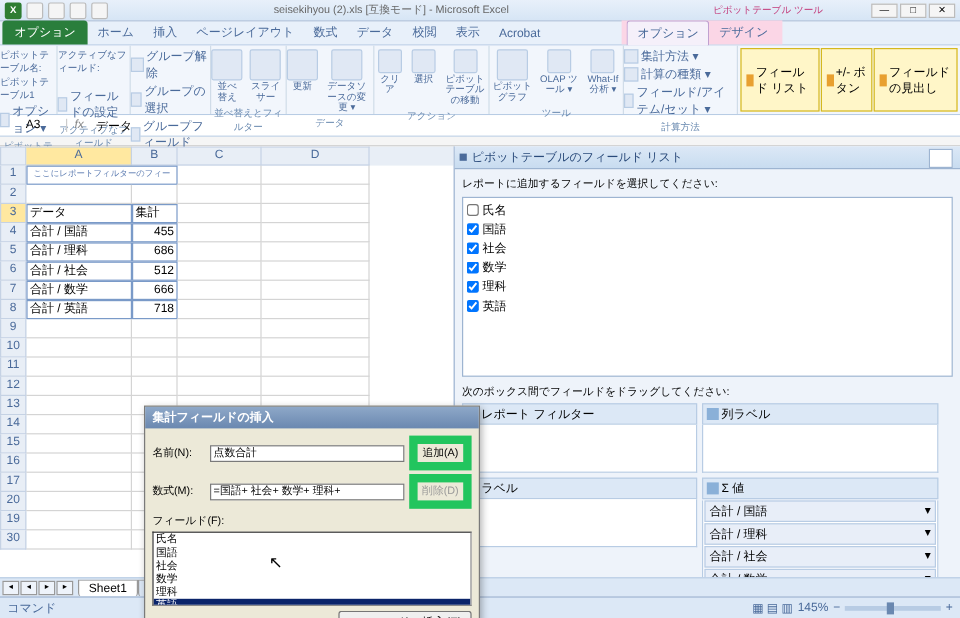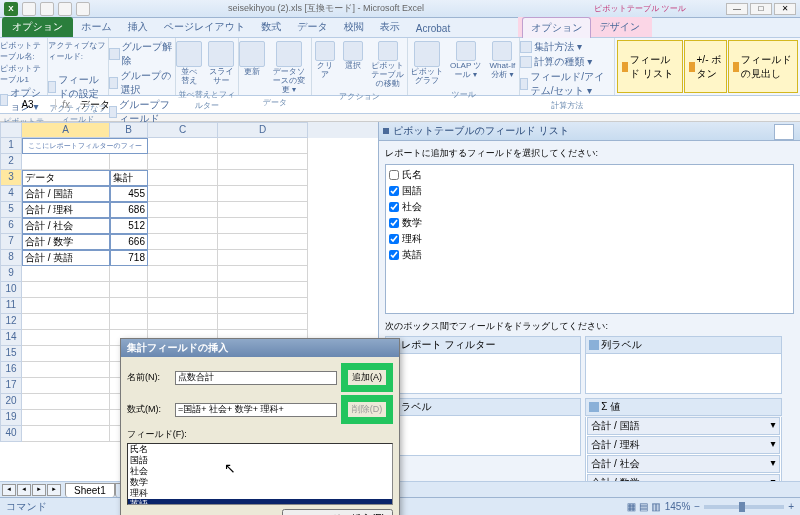--- a/index.html
+++ b/index.html
@@ -364,20 +364,27 @@
           <div class="cell cD"></div>
         </div>
         <div class="row">
           <div class="rh">12</div>
           <div class="cell cA"></div>
           <div class="cell cB"></div>
           <div class="cell cC"></div>
           <div class="cell cD"></div>
         </div>
         <div class="row">
+          <div class="rh">13</div>
+          <div class="cell cA"></div>
+          <div class="cell cB"></div>
+          <div class="cell cC"></div>
+          <div class="cell cD"></div>
+        </div>
+        <div class="row">
           <div class="rh">14</div>
           <div class="cell cA"></div>
           <div class="cell cB"></div>
           <div class="cell cC"></div>
           <div class="cell cD"></div>
         </div>
         <div class="row">
           <div class="rh">15</div>
           <div class="cell cA"></div>
           <div class="cell cB"></div>
@@ -406,21 +413,21 @@
           <div class="cell cD"></div>
         </div>
         <div class="row">
           <div class="rh">19</div>
           <div class="cell cA"></div>
           <div class="cell cB"></div>
           <div class="cell cC"></div>
           <div class="cell cD"></div>
         </div>
         <div class="row">
-          <div class="rh">40</div>
+          <div class="rh">30</div>
           <div class="cell cA"></div>
           <div class="cell cB"></div>
           <div class="cell cC"></div>
           <div class="cell cD"></div>
         </div>
       </div>
   </div>
 
   <div class="fieldpane" style="position:relative">
     <div class="hdr">

